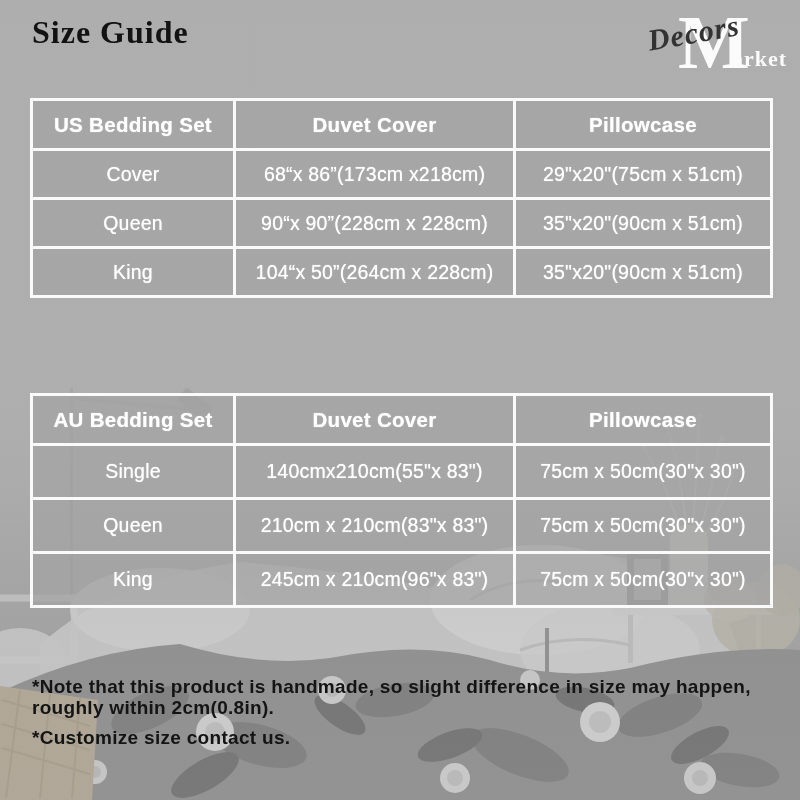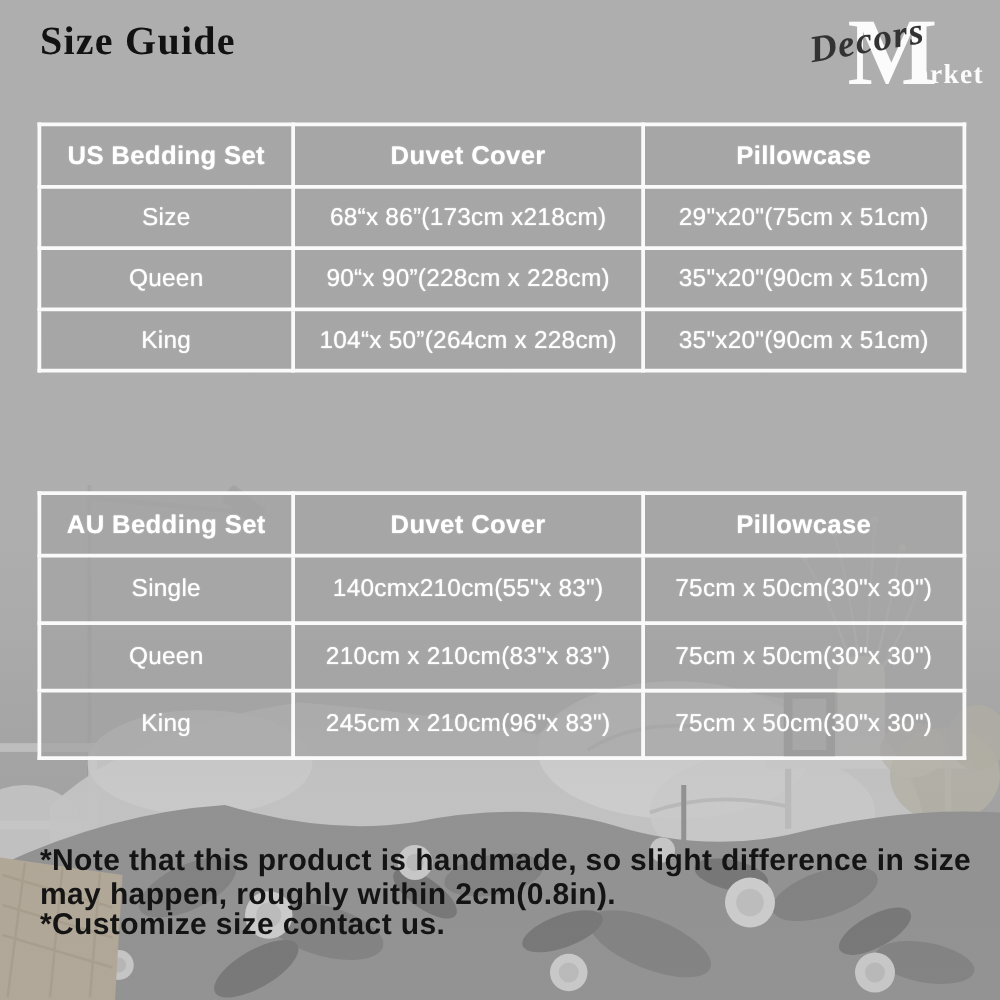--- a/index.html
+++ b/index.html
@@ -45,21 +45,21 @@
   table.sizes td{font-size:19.5px;font-weight:400;letter-spacing:.2px;
     text-shadow:0 0 1px rgba(255,255,255,.85);}
   .t-us{top:98px;}
   .t-us thead tr{height:50px;}
   .t-us tbody tr{height:49px;}
   .t-au{top:393px;}
   .t-au thead tr{height:50px;}
   .t-au tbody tr{height:54px;}
 
   .note{position:absolute;left:32px;width:752px;margin:0;
-    font-size:24px;font-weight:700;letter-spacing:.3px;color:#141414;line-height:1.12;}
+    font-size:19px;font-weight:700;letter-spacing:.3px;color:#141414;line-height:1.12;}
   .note-1{top:676px;}
   .note-2{top:727px;}
 </style>
 </head>
 <body>
 
 <div class="canvas">
 
   <div class="scene">
     <svg class="scene-art" width="800" height="800" viewBox="0 0 800 800" aria-hidden="true">
@@ -185,21 +185,21 @@
         </colgroup>
       <thead>
         <tr>
           <th>US Bedding Set</th>
           <th>Duvet Cover</th>
           <th>Pillowcase</th>
         </tr>
       </thead>
       <tbody>
         <tr>
-          <td>Size</td>
+          <td>Cover</td>
           <td>68“x 86”(173cm x218cm)</td>
           <td>29"x20"(75cm x 51cm)</td>
         </tr>
         <tr>
           <td>Queen</td>
           <td>90“x 90”(228cm x 228cm)</td>
           <td>35"x20"(90cm x 51cm)</td>
         </tr>
         <tr>
           <td>King</td>

